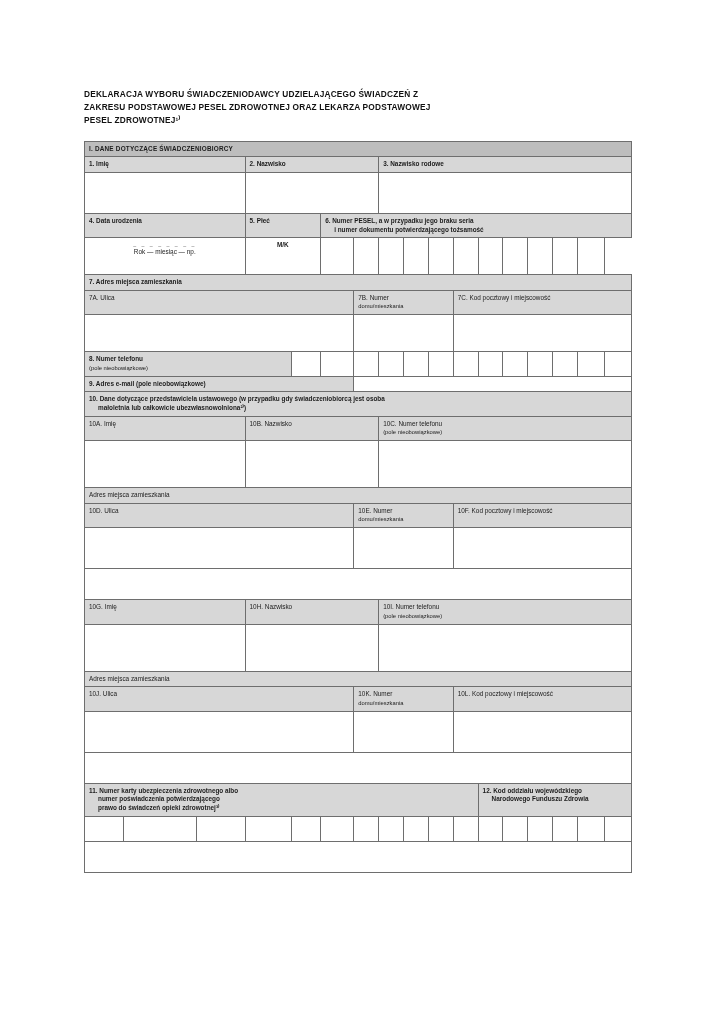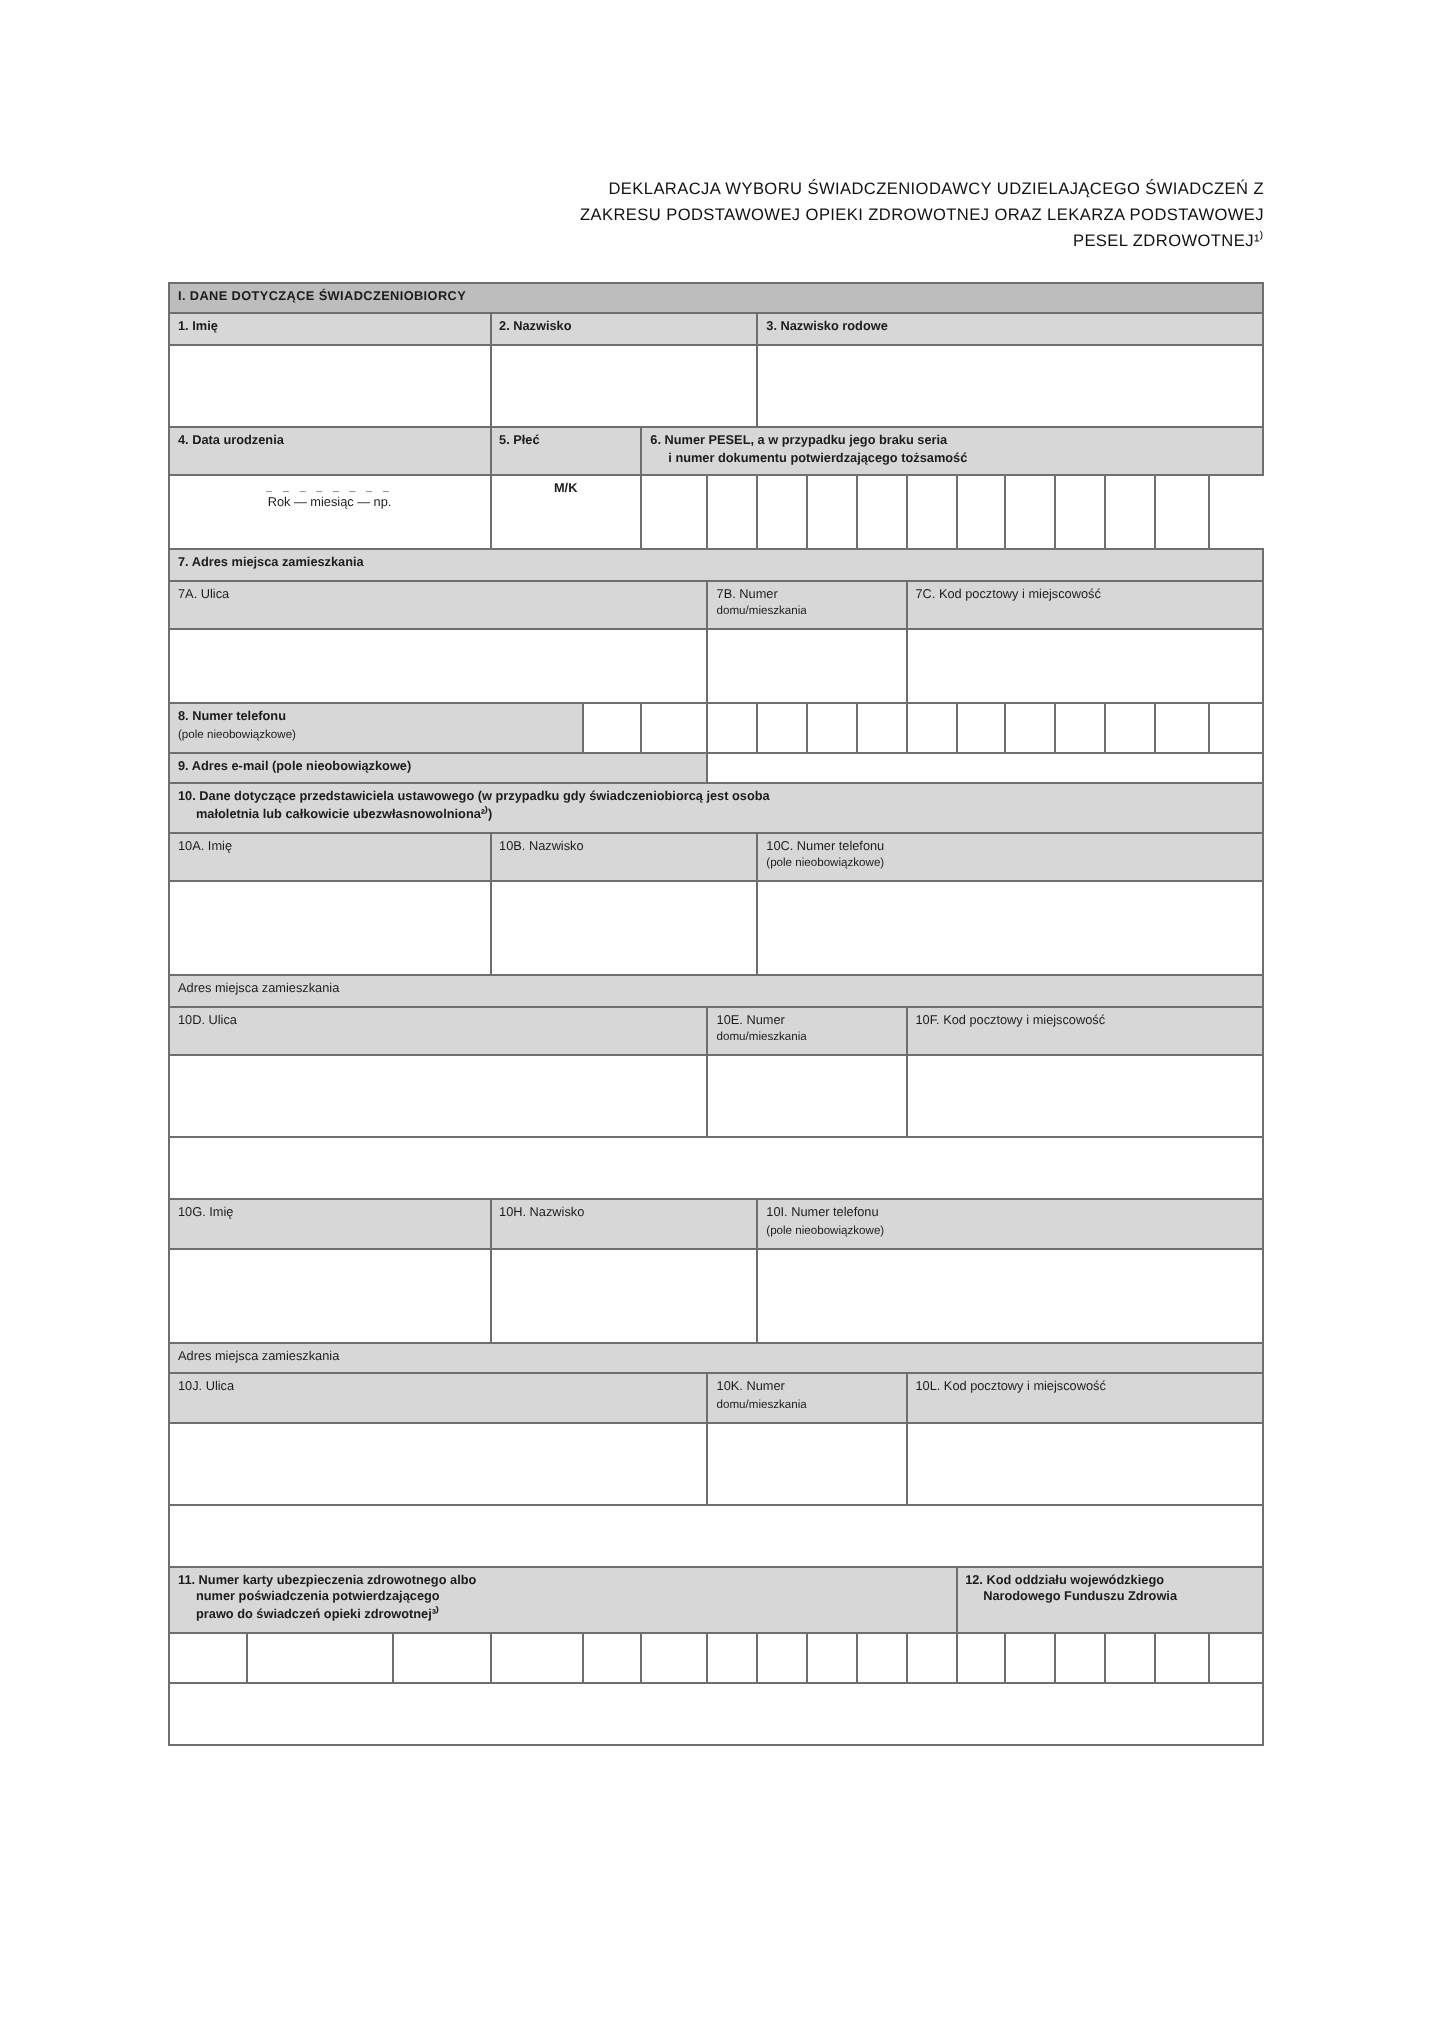--- a/index.html
+++ b/index.html
@@ -22,23 +22,23 @@
     height: 1018px;
     background: #fff;
   }
   .doc {
     position: absolute;
     left: 84px;
     top: 88px;
     width: 548px;
   }
   .title {
-    text-align: right;
+    text-align: left;
     font-size: 8.3px;
-    font-weight: normal;
+    font-weight: bold;
     line-height: 1.55;
     letter-spacing: 0.2px;
     margin: 0 0 14px 0;
     color: #111;
   }
   .title .ln { display: block; }
   table.form {
     border-collapse: collapse;
     width: 548px;
     table-layout: fixed;
@@ -86,21 +86,21 @@
   .small { font-size: 5.8px; }
 </style>
 </head>
 <body>
 
 <div class="page">
   <div class="doc">
 
     <div class="title">
       <span class="ln">DEKLARACJA WYBORU ŚWIADCZENIODAWCY UDZIELAJĄCEGO ŚWIADCZEŃ Z</span>
-      <span class="ln">ZAKRESU PODSTAWOWEJ OPIEKI ZDROWOTNEJ ORAZ LEKARZA PODSTAWOWEJ</span>
+      <span class="ln">ZAKRESU PODSTAWOWEJ PESEL ZDROWOTNEJ ORAZ LEKARZA PODSTAWOWEJ</span>
       <span class="ln">PESEL ZDROWOTNEJ¹⁾</span>
     </div>
 
     <table class="form">
       <colgroup>
         <col style="width:38px">
         <col style="width:70px">
         <col style="width:47px">
         <col style="width:45px">
         <col style="width:28px">

